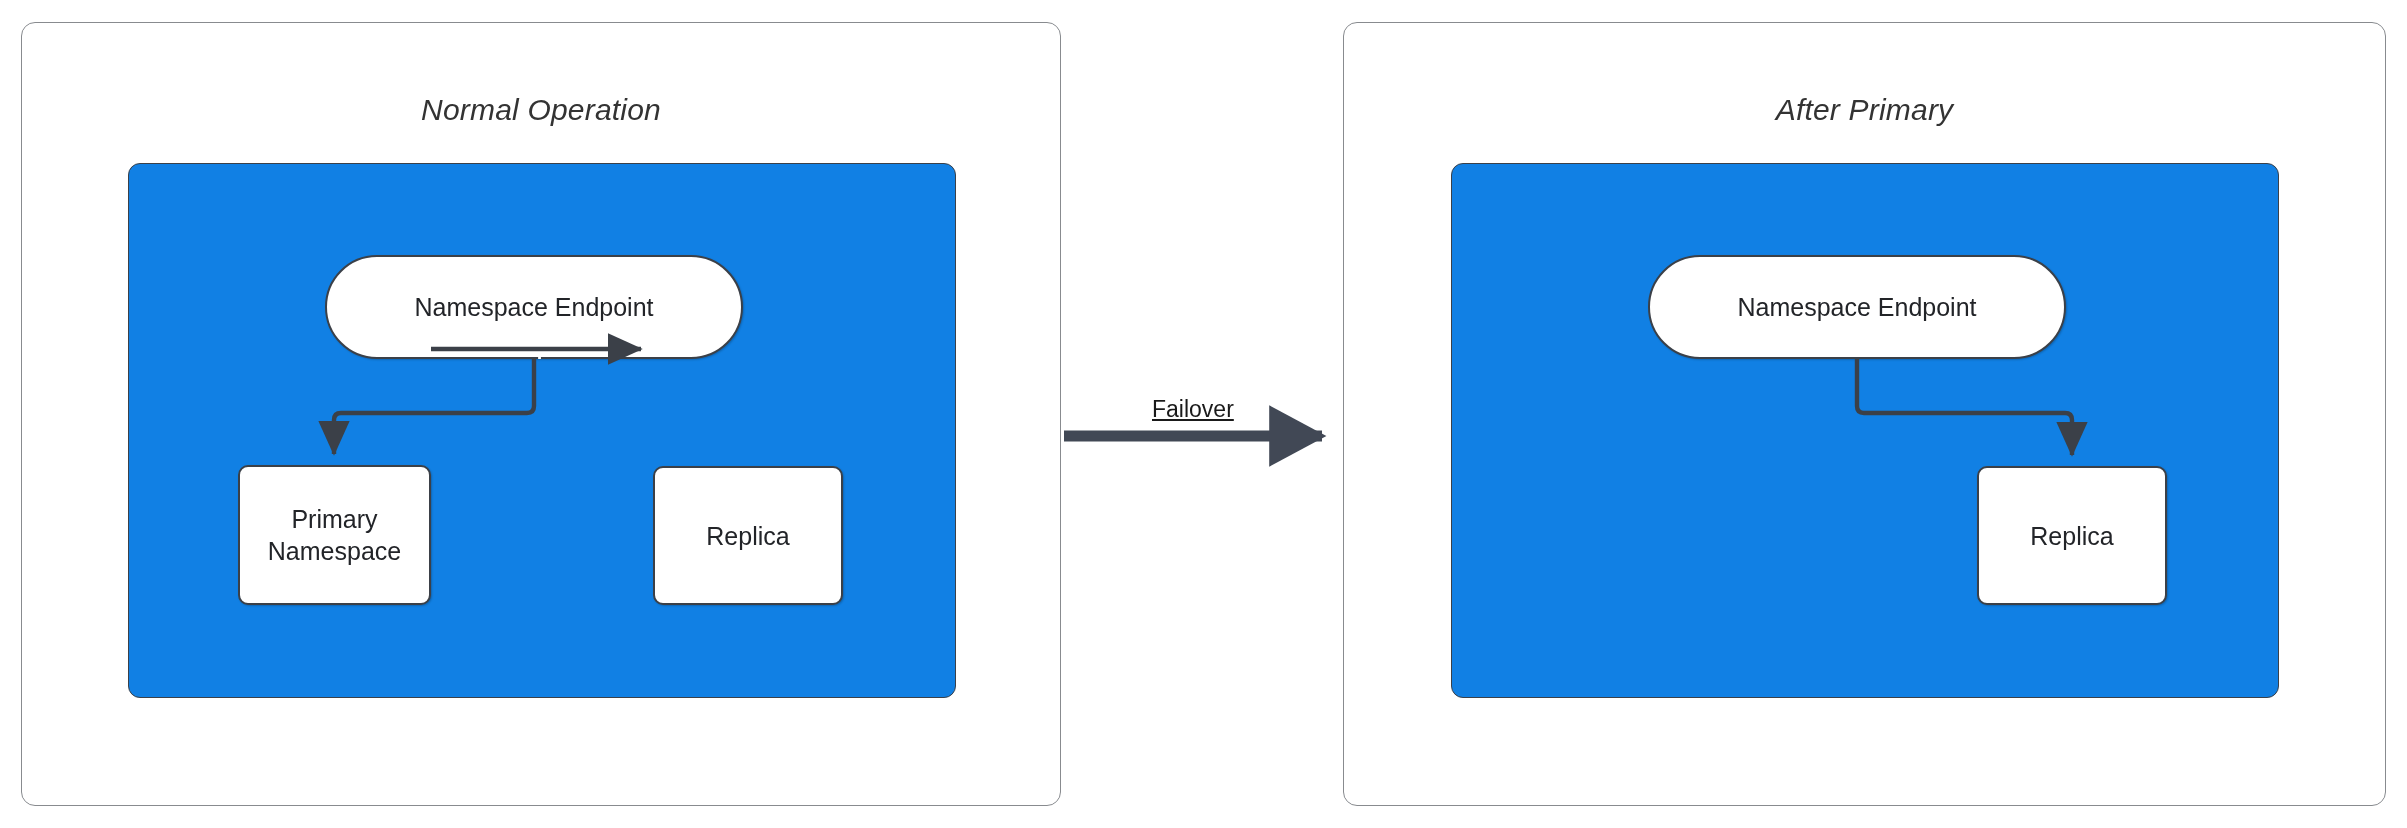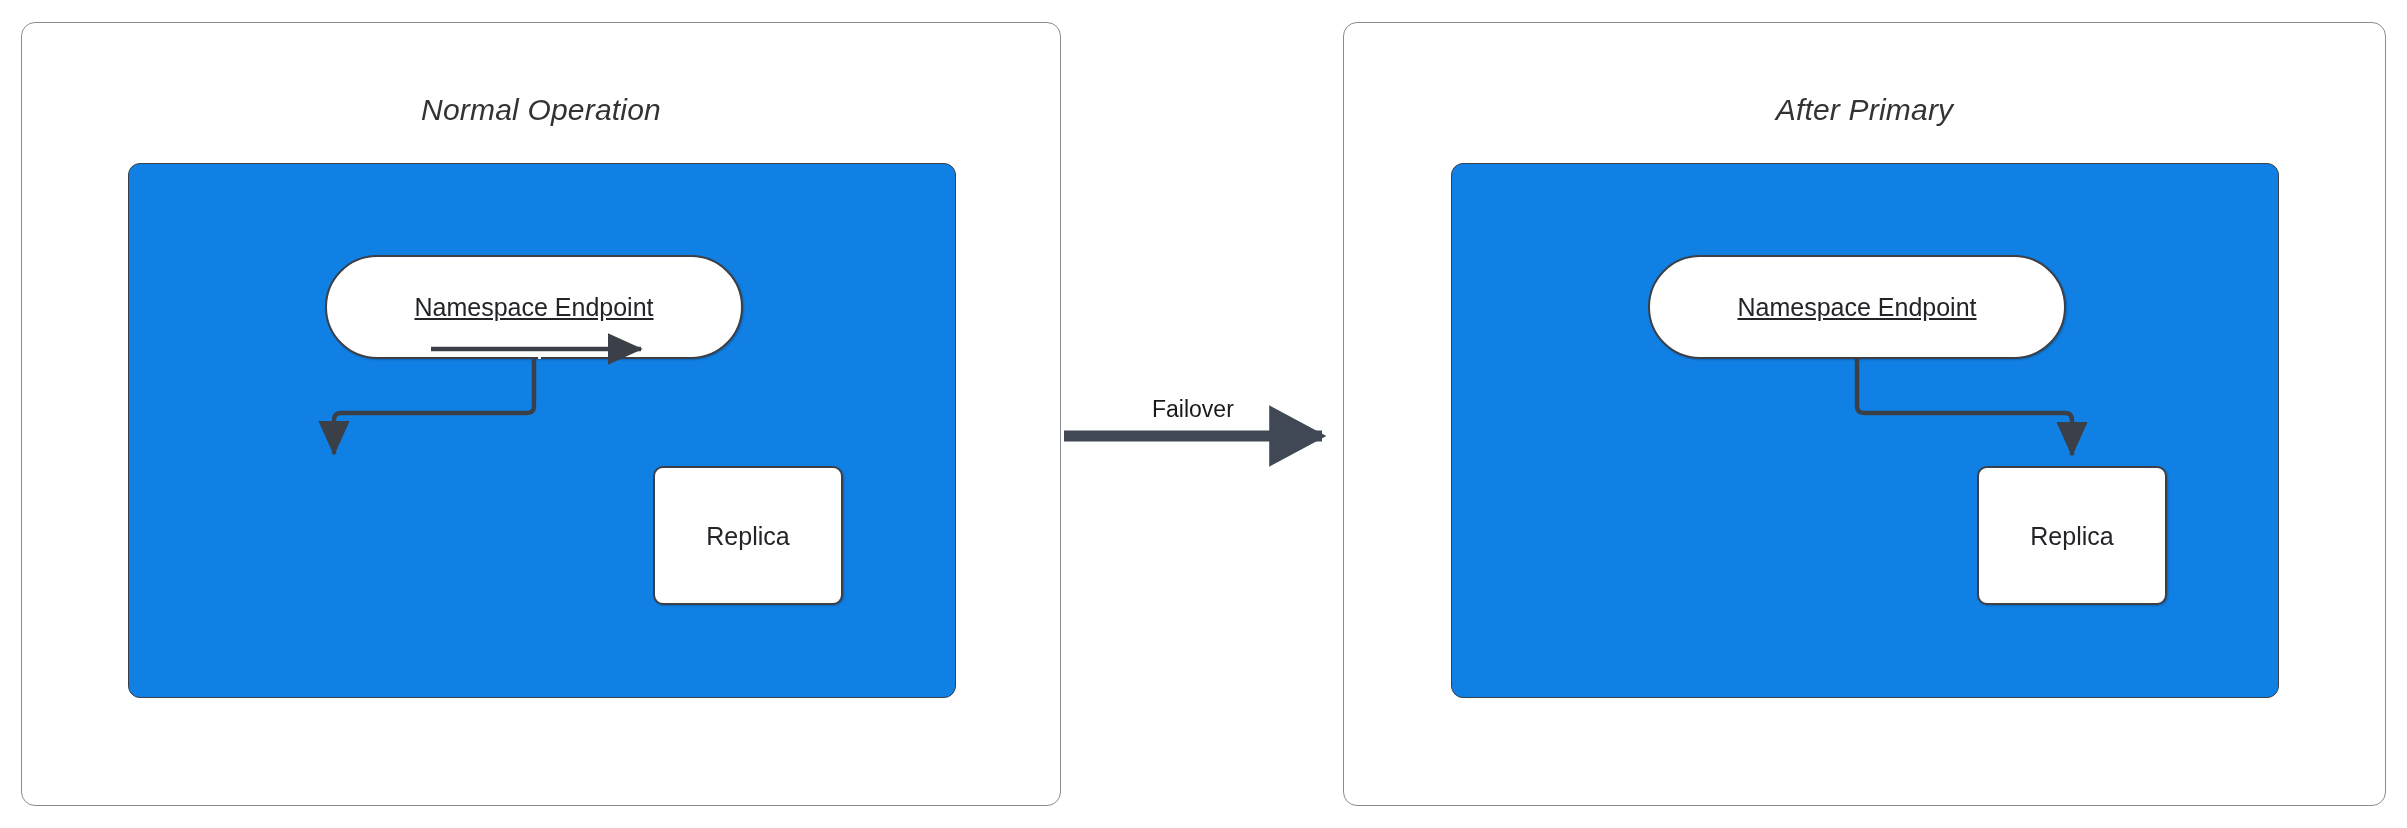--- a/index.html
+++ b/index.html
@@ -62,21 +62,21 @@
     box-sizing: border-box;
     display: flex;
     align-items: center;
     justify-content: center;
     text-align: center;
     font-size: 25px;
     color: #222428;
     line-height: 1.28;
     box-shadow: 1px 1px 2px rgba(0,0,0,0.22);
   }
-  .node.pill { border-radius: 56px; text-decoration: underline; }
+  .node.pill { border-radius: 56px; }
   .node.rect { border-radius: 10px; }
   .node.recovering {
     background: #E3E4E6;
     border-color: #4a4f57;
     font-style: italic;
     color: #555a61;
   }
 
   
   #ns-endpoint-left { left: 325px;  top: 255px; width: 418px; height: 104px; }
@@ -107,35 +107,41 @@
     letter-spacing: -0.1px;
   }
   #label-data-replication { left: 463px; top: 337px; }
 
   .failover-label {
     position: absolute;
     font-size: 23px;
     color: #1a1a1a;
     white-space: nowrap;
   }
-  #label-failover { left: 1152px; top: 396px; }
+  #label-failover { left: 1152px; top: 396px; text-decoration: underline; }
 </style>
 </head>
 <body>
 
 <div id="stage">
 
   <div class="panel" id="panel-left">
     <div class="panel-title">Normal Operation</div>
   </div>
 
   <div class="blue-region" id="blue-left"></div>
 
   <div class="node pill" id="ns-endpoint-left">Namespace Endpoint</div>
 
+  <div class="node rect" id="primary-ns-left">
+    <span>
+      <span>Primary</span><br>
+      <span>Namespace</span>
+    </span>
+  </div>
 
   <div class="node rect" id="replica-left">Replica</div>
 
   <div class="edge-label" id="label-data-replication">Data Replication</div>
 
   <div class="panel" id="panel-right">
     <div class="panel-title">After Primary</div>
   </div>
 
   <div class="blue-region" id="blue-right"></div>

